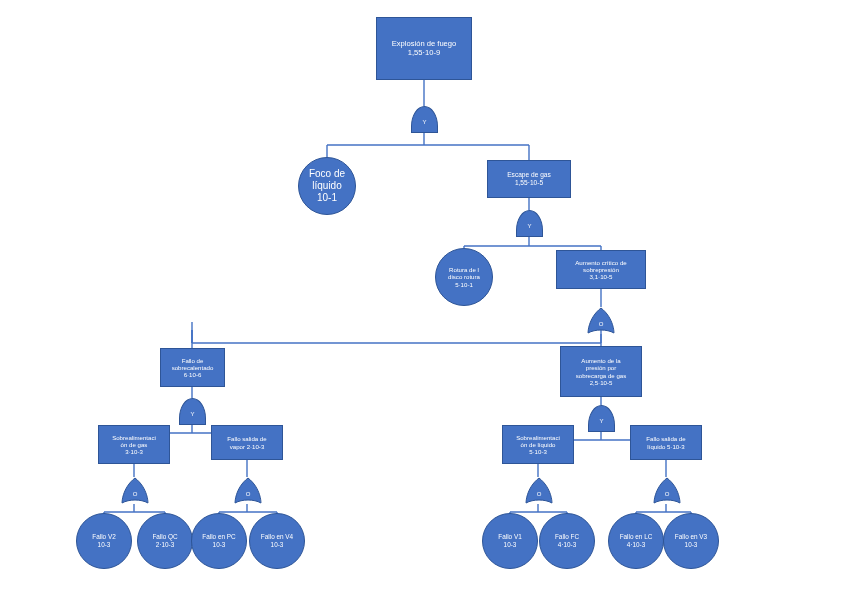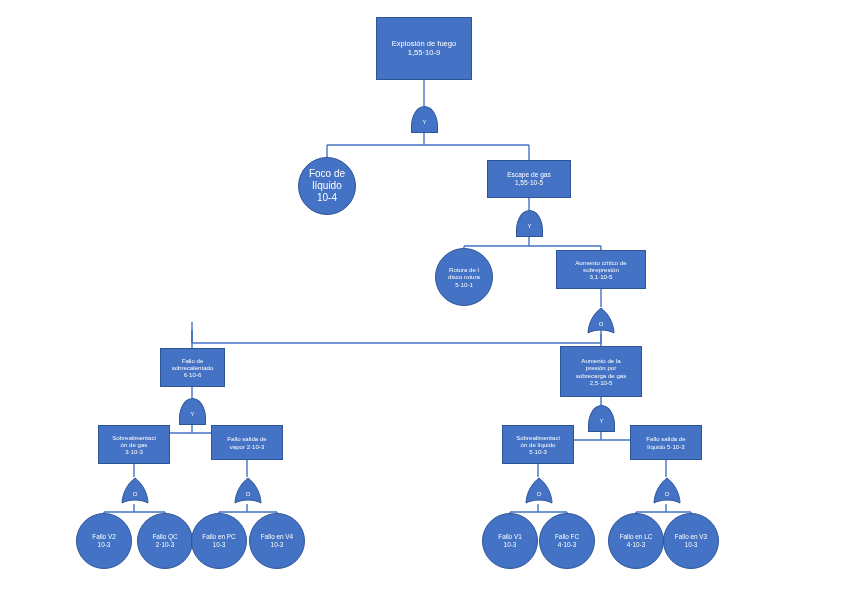--- a/index.html
+++ b/index.html
@@ -141,21 +141,21 @@
   </svg>
 
   <div class="node rect" style="left:376px; top:17px; width:96px; height:63px; font-size:7.6px;">
     <span class="ln">Explosión de fuego</span>
     <span class="ln">1,55·10-9</span>
   </div>
 
   <div class="node circ" style="left:298px; top:157px; width:58px; height:58px; font-size:10px;">
     <span class="ln">Foco de</span>
     <span class="ln">líquido</span>
-    <span class="ln">10-4</span>
+    <span class="ln">10-1</span>
   </div>
 
   <div class="node rect" style="left:487px; top:160px; width:84px; height:38px; font-size:6.6px;">
     <span class="ln">Escape de gas</span>
     <span class="ln">1,55·10-5</span>
   </div>
 
   <div class="node circ" style="left:435px; top:248px; width:58px; height:58px; font-size:6.1px;">
     <span class="ln">Rotura de l</span>
     <span class="ln">disco rotura</span>

